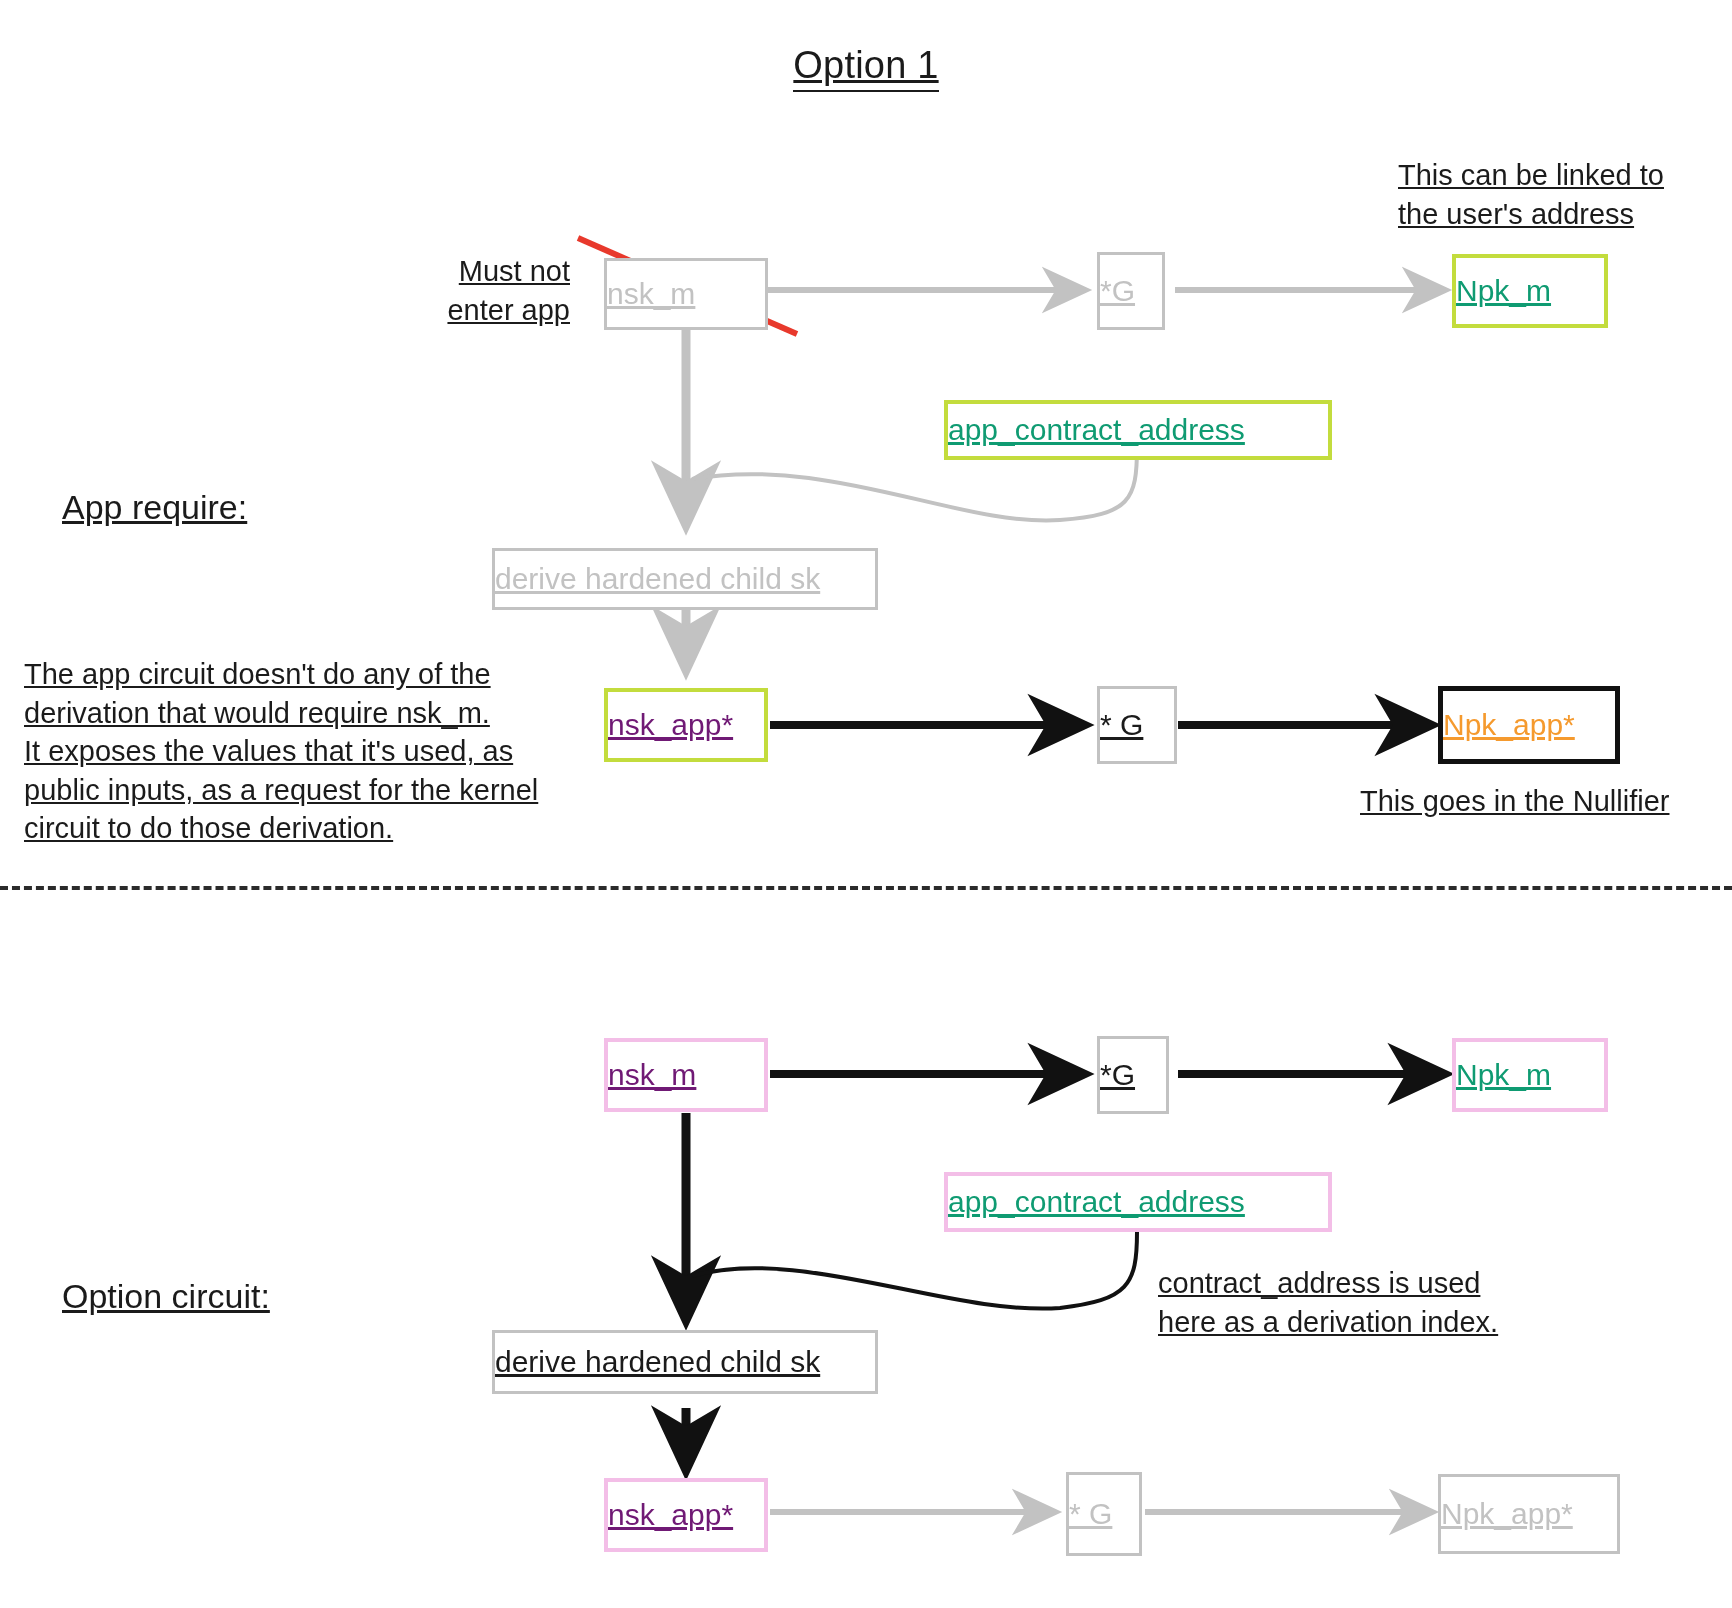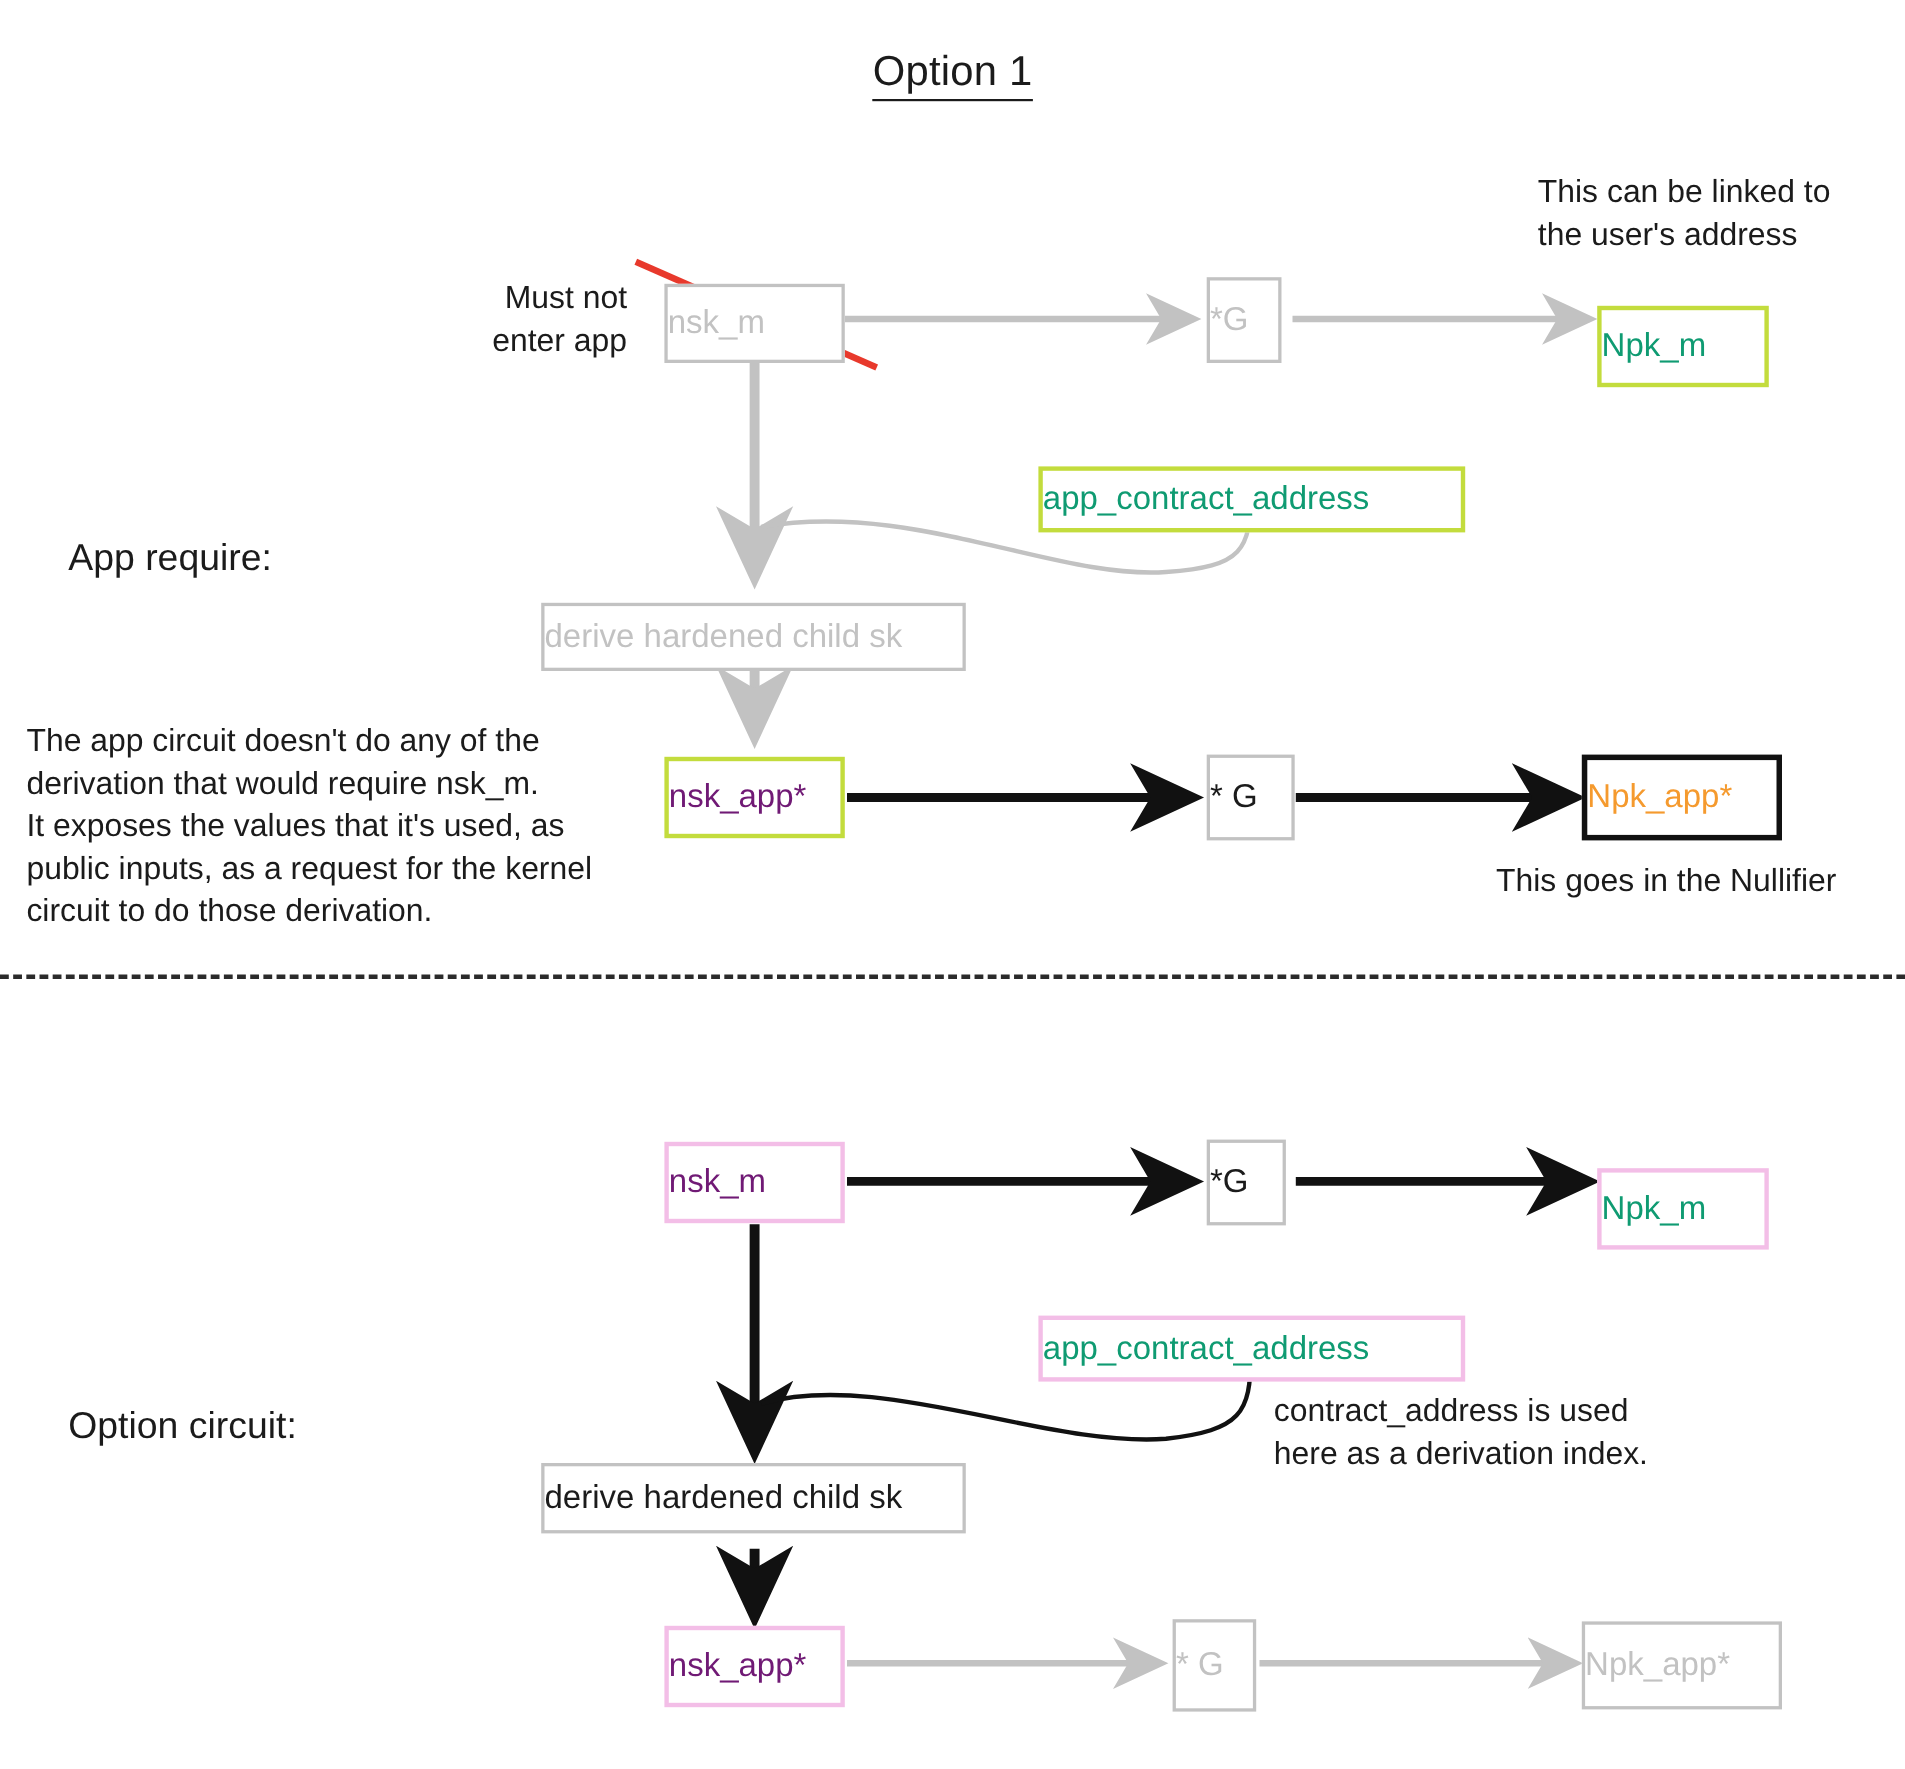--- a/index.html
+++ b/index.html
@@ -19,21 +19,21 @@
     background: #ffffff;
   }
   #wires {
     position: absolute;
     left: 0;
     top: 0;
     width: 1732px;
     height: 1608px;
     pointer-events: none;
   }
-  .abs { position: absolute; }
+  .abs { position: absolute; text-decoration: underline; }
 
   
   #page-title {
     left: 0; top: 44px;
     width: 1732px;
     text-align: center;
     font-size: 38px;
     color: #1b1b1b;
     letter-spacing: .2px;
   }
@@ -54,21 +54,21 @@
     white-space: nowrap;
   }
 
   
   .b-lime  { border: 4px solid #c3dc3d; }
   .b-pink  { border: 4px solid #f3bee7; }
   .b-gray  { border: 3px solid #c2c2c2; }
   .b-black { border: 5px solid #111111; }
 
   
-  .t-teal   { color: #0f9b72; margin-top: 24px; }
+  .t-teal   { color: #0f9b72; }
   .t-red    { color: #701a75; }
   .t-orange { color: #f59a2e; }
   .t-gray   { color: #c2c2c2; }
   .t-black  { color: #1b1b1b; }
 
   
   .note {
     font-size: 29px;
     line-height: 1.33;
     color: #1b1b1b;

